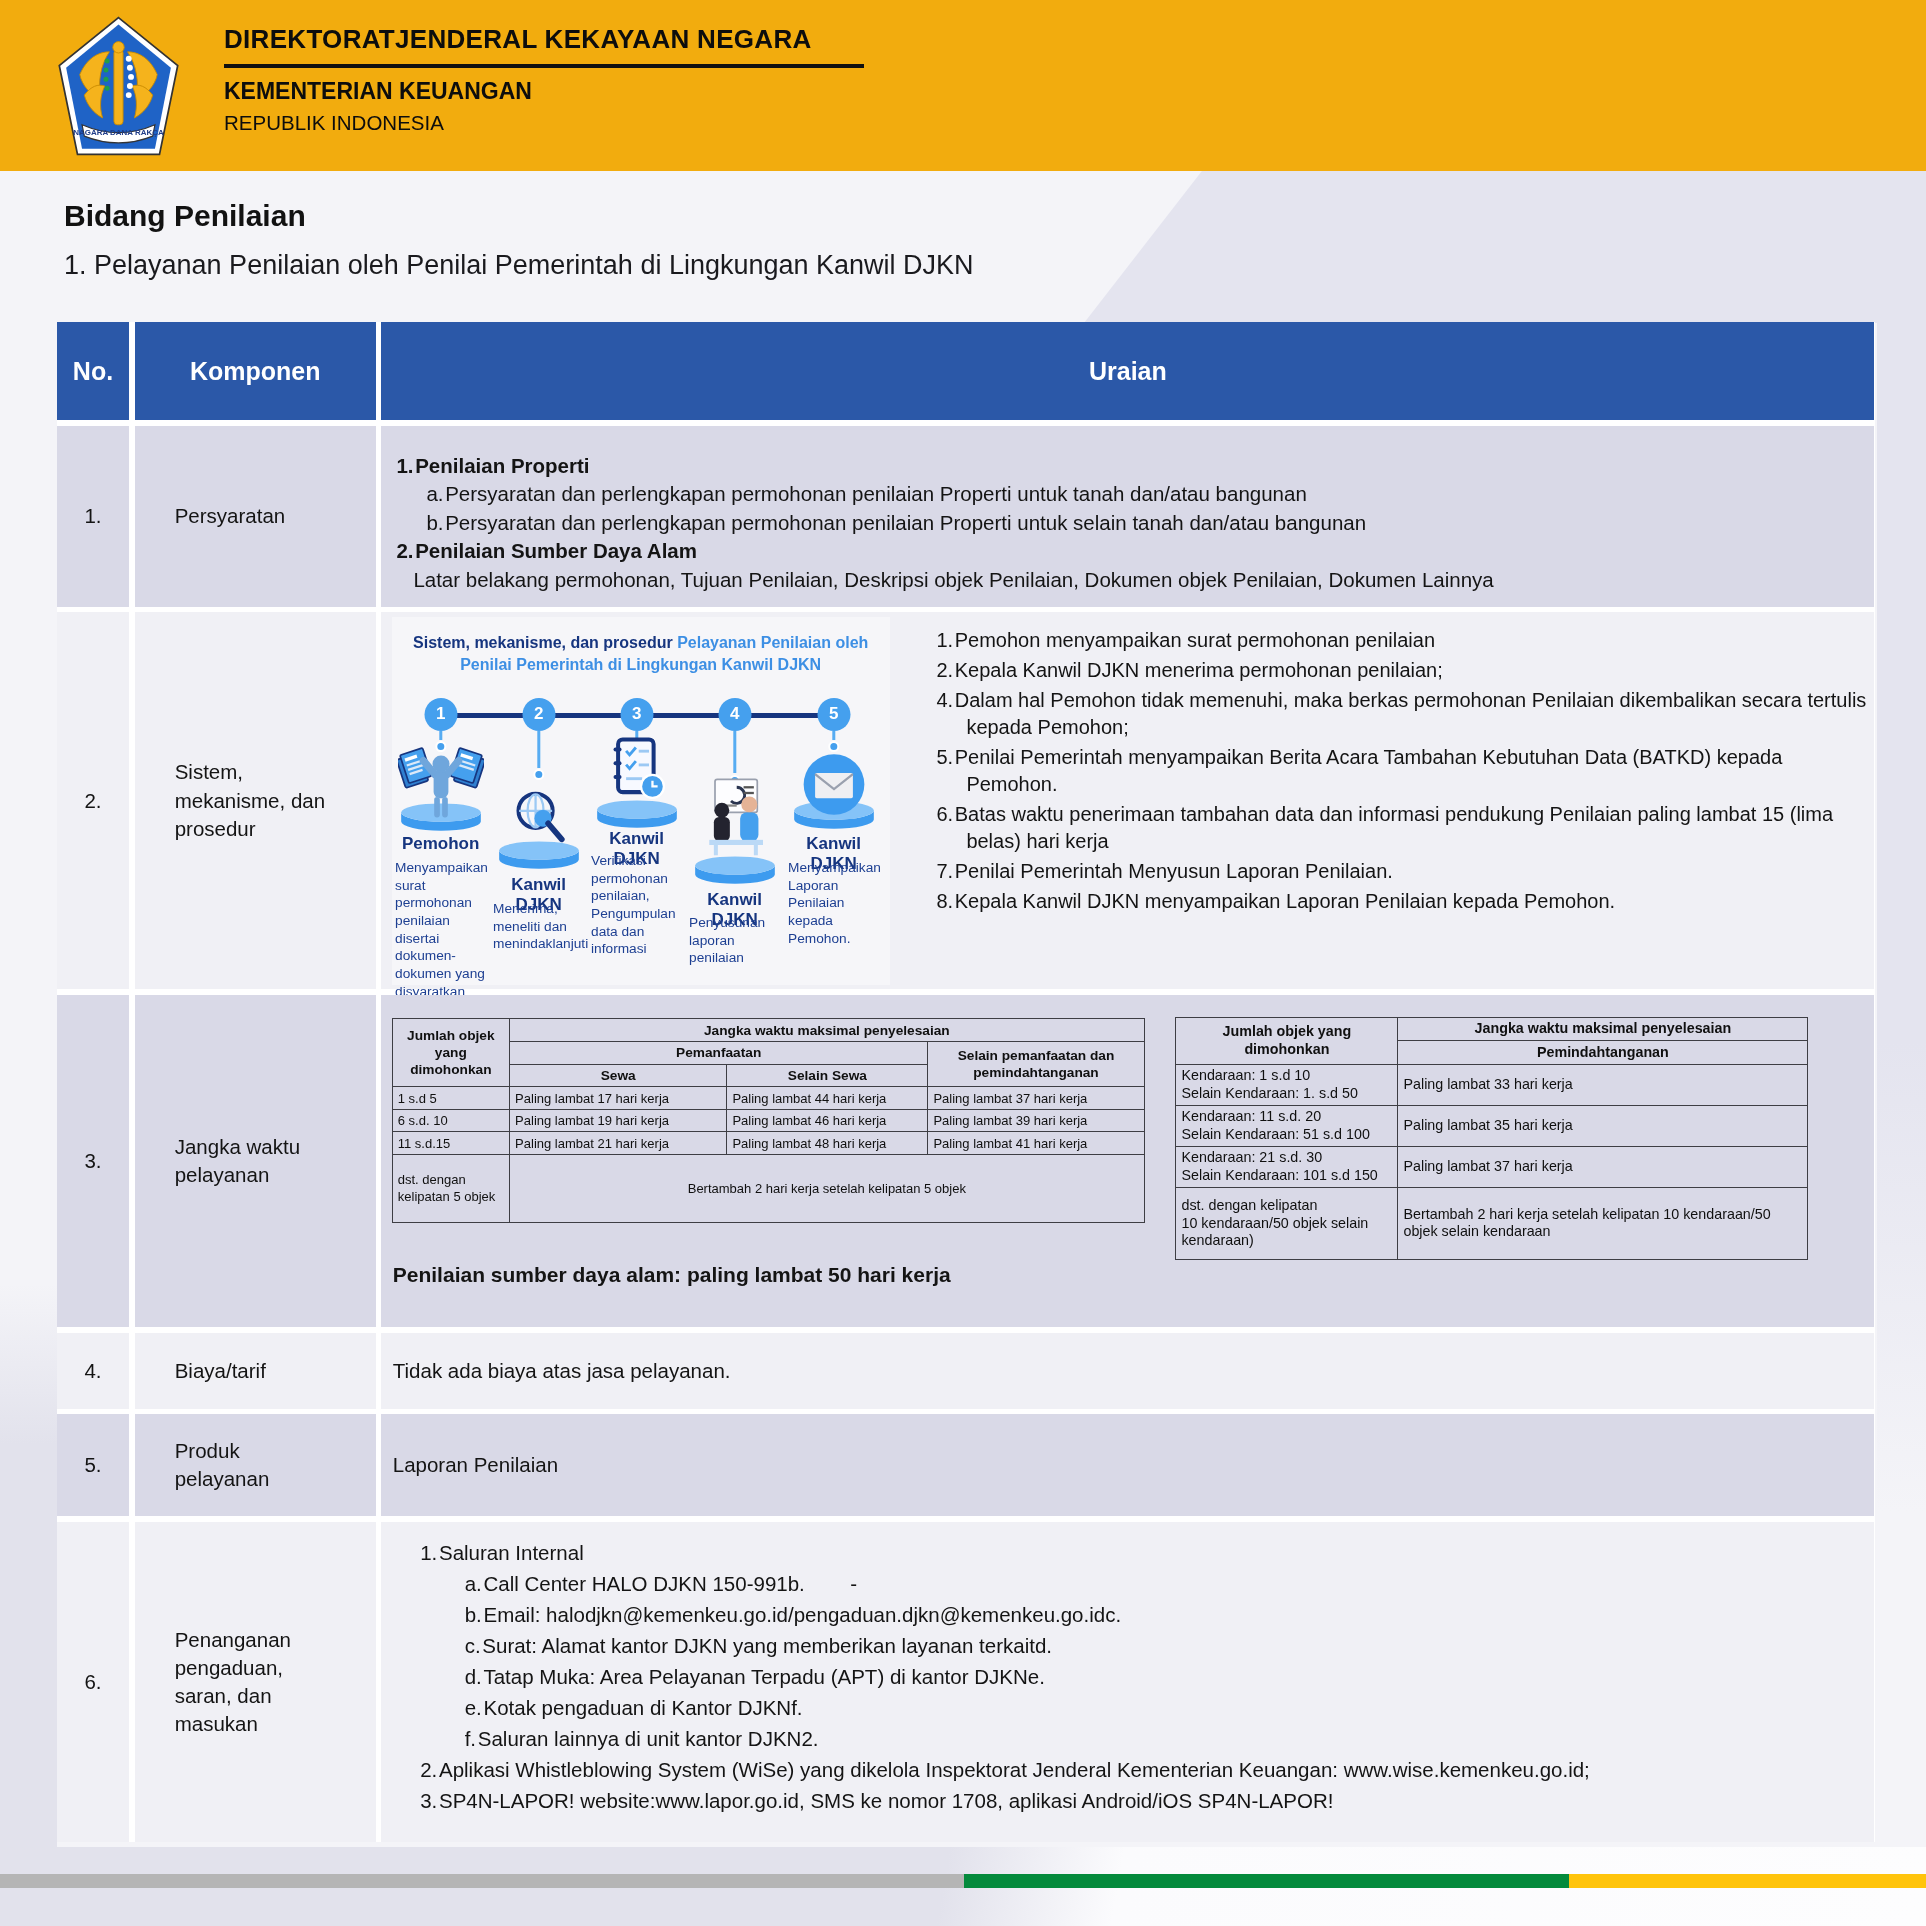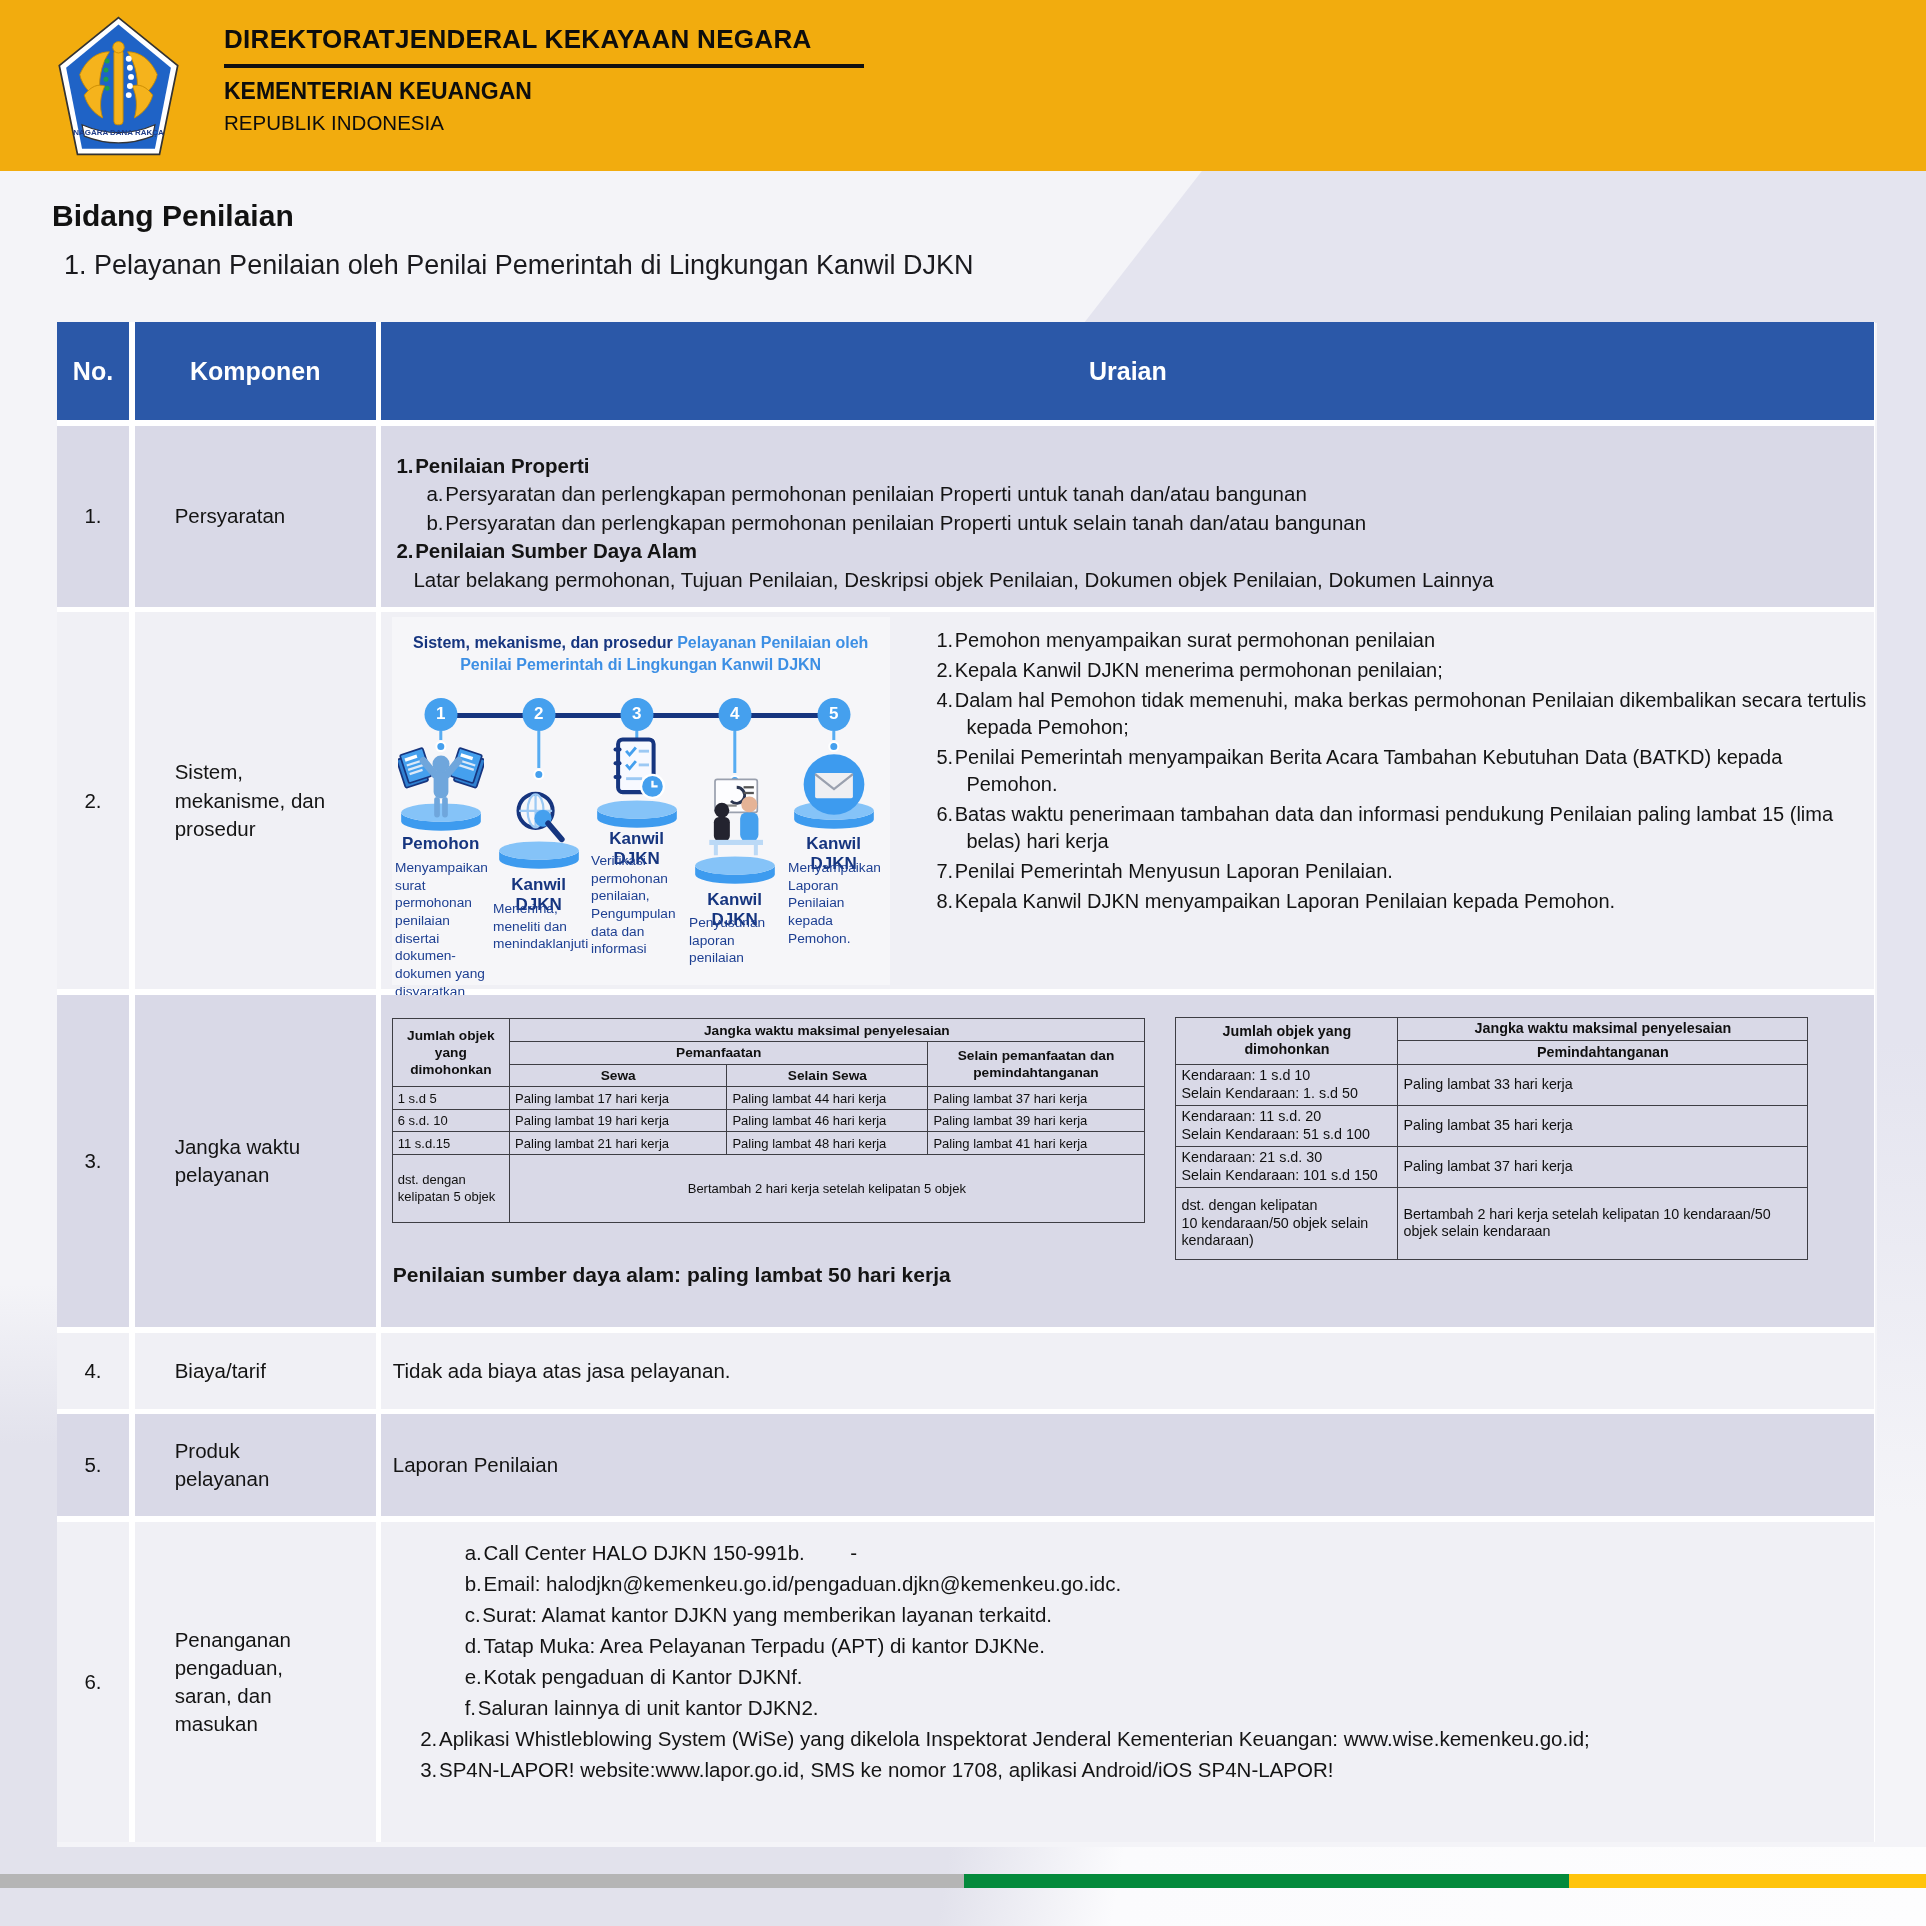--- a/index.html
+++ b/index.html
@@ -19,21 +19,21 @@
   .stripe .sg{height:100%;}
   
   .banner{position:absolute;left:0;top:0;width:1926px;height:171px;background:#F2AC0E;}
   .logo{position:absolute;left:57px;top:15px;}
   .btxt{position:absolute;left:224px;top:24px;color:#0d0d0d;}
   .b1{font-size:26px;font-weight:800;letter-spacing:0.3px;}
   .brule{width:640px;height:4.6px;background:#101010;margin-top:8.6px;}
   .b2{font-size:23px;font-weight:700;margin-top:9.7px;}
   .b3{font-size:20.5px;font-weight:400;margin-top:6.3px;}
   
-  .sec-title{position:absolute;left:52px;top:199px;font-size:30px;font-weight:800;color:#121212;}
+  .sec-title{position:absolute;left:64px;top:199px;font-size:30px;font-weight:800;color:#121212;}
   .subtitle{position:absolute;left:64px;top:250px;font-size:27px;font-weight:500;color:#1A1A1E;}
   
   .stable{position:absolute;left:57px;top:322px;width:1818px;background:#fff;display:grid;
           grid-template-columns:72px 241px 1493px;
           grid-template-rows:98px 181px 377px 332px 76px 102px 320px;gap:5.7px;}
   .th{background:#2B58A8;color:#fff;display:flex;align-items:center;justify-content:center;
       font-size:25px;font-weight:700;}
   .lav{background:#D9D9E7;}
   .lit{background:#F0F0F5;}
   .no{display:flex;align-items:center;justify-content:center;font-size:20.5px;}
@@ -431,20 +431,21 @@
     <div class="no lav">5.</div>
     <div class="komp lav">Produk pelayanan</div>
     <div class="ur lav">
       <div class="midtxt">Laporan Penilaian</div>
     </div>
 
     <div class="no lit">6.</div>
     <div class="komp lit">Penanganan pengaduan, saran, dan masukan</div>
     <div class="ur lit">
       <div class="r6">
+        <div class="li lvl1"><span class="mk">1.</span><span>Saluran Internal</span></div>
         <div class="li lvl2"><span class="mk">a.</span><span>Call Center HALO DJKN 150-991b.&nbsp;&nbsp;&nbsp;&nbsp;&nbsp;&nbsp;&nbsp;&nbsp;-</span></div>
         <div class="li lvl2"><span class="mk">b.</span><span>Email: halodjkn@kemenkeu.go.id/pengaduan.djkn@kemenkeu.go.idc.</span></div>
         <div class="li lvl2"><span class="mk">c.</span><span>Surat: Alamat kantor DJKN yang memberikan layanan terkaitd.</span></div>
         <div class="li lvl2"><span class="mk">d.</span><span>Tatap Muka: Area Pelayanan Terpadu (APT) di kantor DJKNe.</span></div>
         <div class="li lvl2"><span class="mk">e.</span><span>Kotak pengaduan di Kantor DJKNf.</span></div>
         <div class="li lvl2"><span class="mk">f.</span><span>Saluran lainnya di unit kantor DJKN2.</span></div>
         <div class="li lvl1"><span class="mk">2.</span><span>Aplikasi Whistleblowing System (WiSe) yang dikelola Inspektorat Jenderal Kementerian Keuangan: www.wise.kemenkeu.go.id;</span></div>
         <div class="li lvl1"><span class="mk">3.</span><span>SP4N-LAPOR! website:www.lapor.go.id, SMS ke nomor 1708, aplikasi Android/iOS SP4N-LAPOR!</span></div>
       </div>
     </div>

